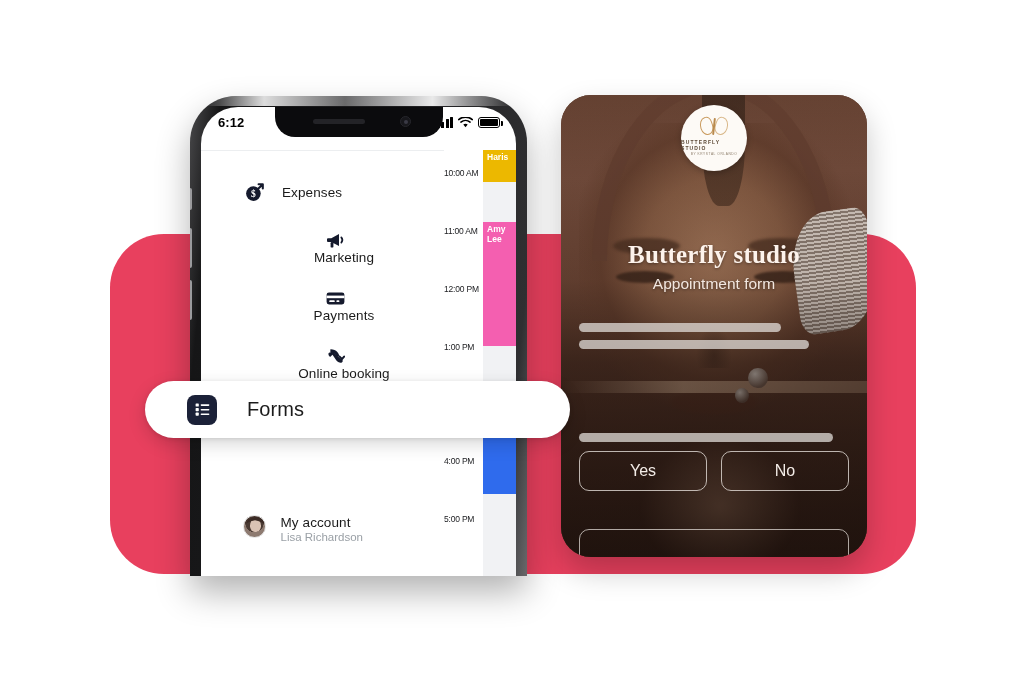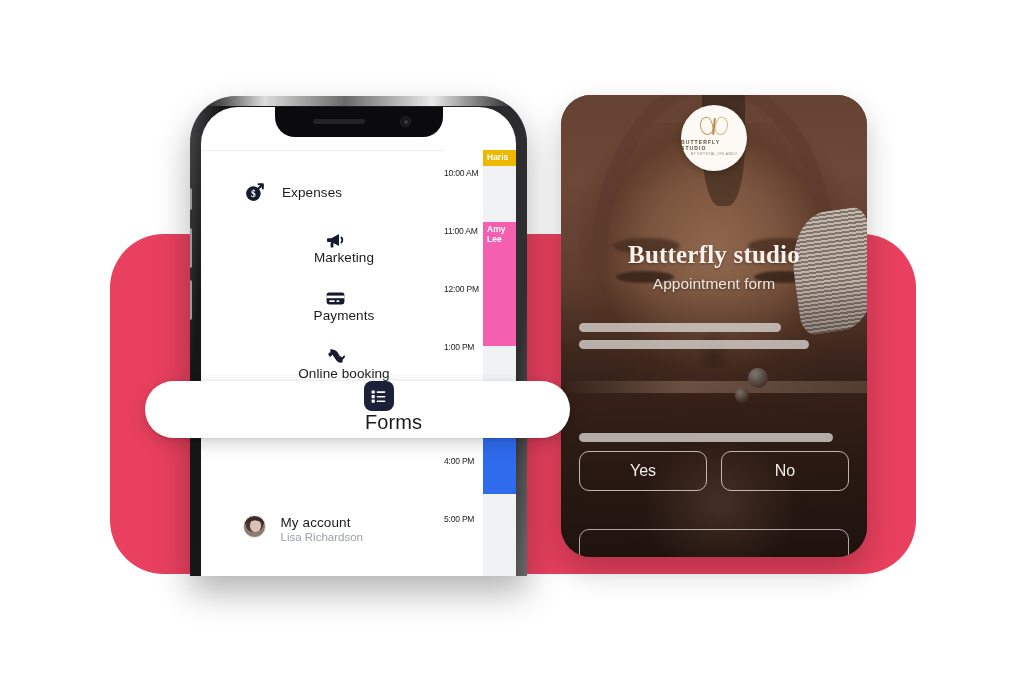--- a/index.html
+++ b/index.html
@@ -112,21 +112,21 @@
     line-height:10px; color:#202124; letter-spacing:-.2px;
   }
   .cal-track { position:absolute; left:39px; top:0; width:33px; height:100%; background:#f1f2f4; }
   .cal-ev { position:absolute; left:0; width:33px; padding:2px 3px 0 4px; font-size:8.5px; line-height:10px; font-weight:bold; color:#fff; overflow:hidden; }
 
   
   .forms-pill {
     position:absolute; left:145px; top:381px; width:425px; height:57px;
     background:#fff; border-radius:29px; z-index:9;
     box-shadow: 0 6px 18px rgba(0,0,0,.16), 0 1px 4px rgba(0,0,0,.10);
-    display:flex; align-items:center; padding-left:42px;flex-direction:column;
+    display:flex; align-items:center; padding-left:42px;
   }
   .forms-icon { width:30px; height:30px; border-radius:8px; background:#1b2138; display:flex; align-items:center; justify-content:center; flex:0 0 30px; }
   .forms-label { margin-left:30px; font-size:20px; color:#1b1b1b; letter-spacing:.1px; }
 
   
   .card {
     position:absolute; left:561px; top:95px; width:306px; height:462px;
     border-radius:30px; overflow:hidden; z-index:4;
     box-shadow: 0 14px 30px rgba(0,0,0,.22);
     background:#5a3a2c;
@@ -257,20 +257,37 @@
     <div class="phone-body">
       <div class="phone-shine"></div>
 
       <div class="phone-screen">
 
         <div class="notch">
           <div class="speaker"></div>
           <div class="cam"></div>
         </div>
 
+        <div class="statusbar">
+          <div class="sb-time">6:12</div>
+          <div class="sb-right">
+            <span class="bars">
+                <i></i>
+                <i></i>
+                <i></i>
+                <i></i>
+              </span>
+            <svg width="15" height="11" viewBox="0 0 15 11">
+              <path d="M7.5 10.2 5.3 7.6a3.6 3.6 0 0 1 4.4 0L7.5 10.2Z" fill="#000"></path>
+              <path d="M2.9 5.1a7.2 7.2 0 0 1 9.2 0" stroke="#000" stroke-width="1.6" fill="none" stroke-linecap="round"></path>
+              <path d="M.7 2.6a10.6 10.6 0 0 1 13.6 0" stroke="#000" stroke-width="1.6" fill="none" stroke-linecap="round"></path>
+            </svg>
+            <span class="batt"></span>
+          </div>
+        </div>
 
         <div class="app-body">
 
           <div class="menu-col">
 
             <div class="menu-item" style="margin-top:22px">
               <span class="mi-icon">
                 <svg width="19" height="19" viewBox="0 0 19 19">
                   <circle cx="8.4" cy="10.6" r="7.3" fill="#151a2d"></circle>
                   <text x="8.4" y="14.3" font-size="9.5" font-family="Liberation Serif, serif" font-weight="bold" fill="#fff" text-anchor="middle">$</text>
@@ -346,21 +363,21 @@
             <div class="cal-track"></div>
             <div class="cal-times">
               <span style="top:18px">10:00 AM</span>
               <span style="top:76px">11:00 AM</span>
               <span style="top:134px">12:00 PM</span>
               <span style="top:192px">1:00 PM</span>
               <span style="top:265px">PM</span>
               <span style="top:306px">4:00 PM</span>
               <span style="top:364px">5:00 PM</span>
             </div>
-            <div class="cal-ev" style="left:39px; top:0px;   height:16px; background:#ecb800">Haris</div>
+            <div class="cal-ev" style="left:39px; top:0px;   height:32px; background:#ecb800">Haris</div>
             <div class="cal-ev" style="left:39px; top:72px;  height:124px; background:#f45fb0">Amy Lee</div>
             <div class="cal-ev" style="left:39px; top:256px; height:88px; background:#2f6bed">Donald Myers</div>
           </div>
 
         </div>
       </div>
 
       <span class="side-btn btn-mute"></span>
       <span class="side-btn btn-vup"></span>
       <span class="side-btn btn-vdn"></span>

